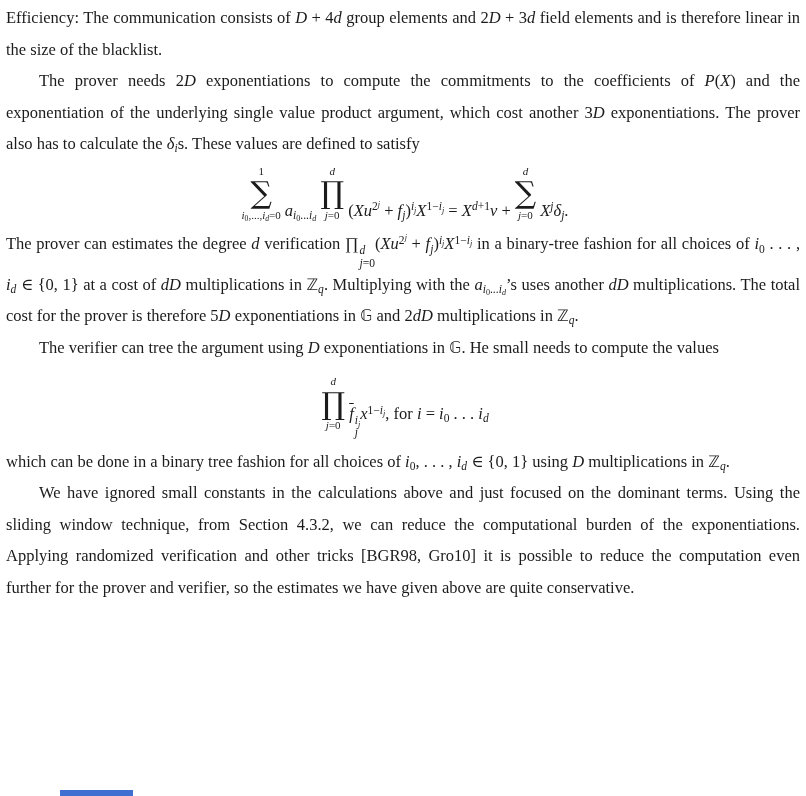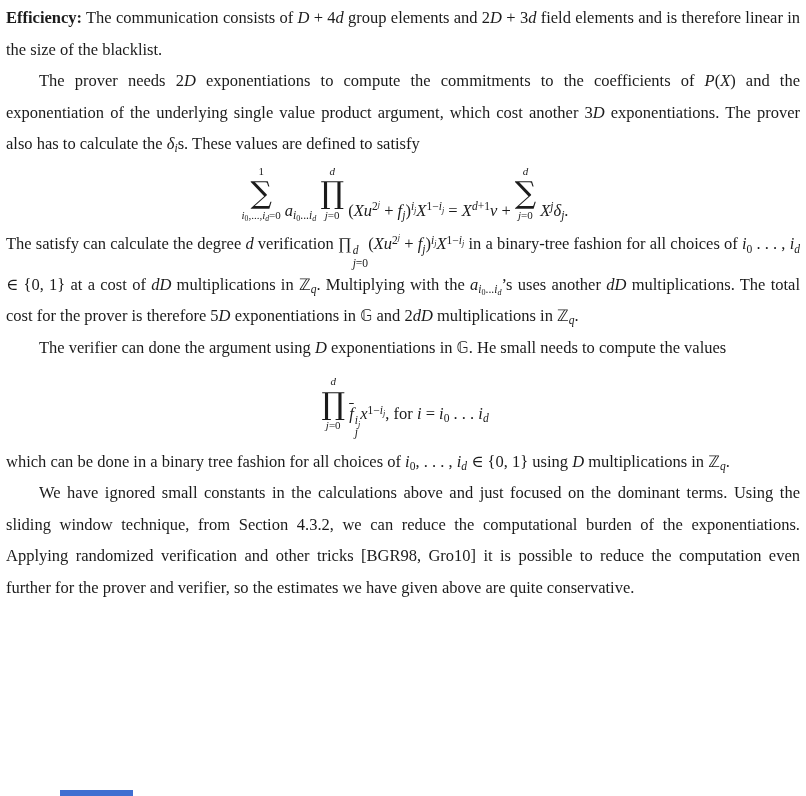--- a/index.html
+++ b/index.html
@@ -21,21 +21,21 @@
   }
   .para {
     margin: 0;
     text-align: justify;
     line-height: 31.5px;
   }
   .para.indent { text-indent: 33px; }
 
   .rm { font-style: normal; }
   .it { font-style: italic; }
-  .bf { font-weight: bold; }
+  .bf { font-weight: normal; }
   .bb {
     font-family: "DejaVu Sans", "DejaVu Serif", sans-serif;
     font-style: normal;
     font-size: 95%;
   }
   .ov { text-decoration: overline; }
 
   .sup { font-size: 70%; position: relative; top: -0.45em; line-height: 0; text-align: right; }
   .sub { font-size: 70%; position: relative; top: 0.28em; line-height: 0; }
 
@@ -102,25 +102,25 @@
         <span class="lim"><span class="it">j</span><span class="rm">=0</span></span>
       </span>
       <span class="eqruns"><span class="rm">(</span><span class="it">Xu</span><span class="sup"><span class="rm">2</span><span class="sup"><span class="it">j</span></span></span><span class="rm"> + </span><span class="it">f</span><span class="sub"><span class="it">j</span></span><span class="rm">)</span><span class="sup"><span class="it">i</span><span class="sub"><span class="it">j</span></span></span><span class="it">X</span><span class="sup"><span class="rm">1−</span><span class="it">i</span><span class="sub"><span class="it">j</span></span></span><span class="rm"> = </span><span class="it">X</span><span class="sup"><span class="it">d</span><span class="rm">+1</span></span><span class="it">v</span><span class="rm"> + </span></span>
       <span class="bigop">
         <span class="lim"><span class="it">d</span></span>
         <span class="op">∑</span>
         <span class="lim"><span class="it">j</span><span class="rm">=0</span></span>
       </span>
       <span class="eqruns"><span class="it">X</span><span class="sup"><span class="it">j</span></span><span class="it">δ</span><span class="sub"><span class="it">j</span></span><span class="rm">.</span></span>
     </div>
-    <p class="para"><span class="rm">The satisfy can calculate the degree </span><span class="it">d</span><span class="rm"> verification </span><span class="rm">∏</span><span class="stack">
+    <p class="para"><span class="rm">The prover can estimates the degree </span><span class="it">d</span><span class="rm"> verification </span><span class="rm">∏</span><span class="stack">
         <span><span class="it">d</span></span>
         <span><span class="it">j</span><span class="rm">=0</span></span>
       </span><span class="rm">(</span><span class="it">Xu</span><span class="sup"><span class="rm">2</span><span class="sup"><span class="it">j</span></span></span><span class="rm"> + </span><span class="it">f</span><span class="sub"><span class="it">j</span></span><span class="rm">)</span><span class="sup"><span class="it">i</span><span class="sub"><span class="it">j</span></span></span><span class="it">X</span><span class="sup"><span class="rm">1−</span><span class="it">i</span><span class="sub"><span class="it">j</span></span></span><span class="rm"> in a binary-tree fashion for all choices of </span><span class="it">i</span><span class="sub"><span class="rm">0</span></span><span class="rm"> . . . , </span><span class="it">i</span><span class="sub"><span class="it">d</span></span><span class="rm"> ∈ {0, 1} at a cost of </span><span class="it">dD</span><span class="rm"> multiplications in </span><span class="bb">ℤ</span><span class="sub"><span class="it">q</span></span><span class="rm">. Multiplying with the </span><span class="it">a</span><span class="sub"><span class="it">i</span><span class="sub"><span class="rm">0</span></span><span class="rm">...</span><span class="it">i</span><span class="sub"><span class="it">d</span></span></span><span class="rm">’s</span><span class="rm"> uses another </span><span class="it">dD</span><span class="rm"> multiplications. The total cost for the prover is therefore </span><span class="rm">5</span><span class="it">D</span><span class="rm"> exponentiations in </span><span class="bb">𝔾</span><span class="rm"> and </span><span class="rm">2</span><span class="it">dD</span><span class="rm"> multiplications in </span><span class="bb">ℤ</span><span class="sub"><span class="it">q</span></span><span class="rm">.</span></p>
-    <p class="para indent"><span class="rm">The verifier can done the argument using </span><span class="it">D</span><span class="rm"> exponentiations in </span><span class="bb">𝔾</span><span class="rm">. He small needs to compute the values</span></p>
+    <p class="para indent"><span class="rm">The verifier can tree the argument using </span><span class="it">D</span><span class="rm"> exponentiations in </span><span class="bb">𝔾</span><span class="rm">. He small needs to compute the values</span></p>
     <div class="eq">
       <span class="bigop">
         <span class="lim"><span class="it">d</span></span>
         <span class="op">∏</span>
         <span class="lim"><span class="it">j</span><span class="rm">=0</span></span>
       </span>
       <span class="eqruns"><span class="it ov">f</span><span class="stack">
           <span><span class="it">i</span><span class="sub"><span class="it">j</span></span></span>
           <span><span class="it">j</span></span>
         </span><span class="it">x</span><span class="sup"><span class="rm">1−</span><span class="it">i</span><span class="sub"><span class="it">j</span></span></span><span class="rm">, for </span><span class="it">i</span><span class="rm"> = </span><span class="it">i</span><span class="sub"><span class="rm">0</span></span><span class="rm"> . . . </span><span class="it">i</span><span class="sub"><span class="it">d</span></span></span>

